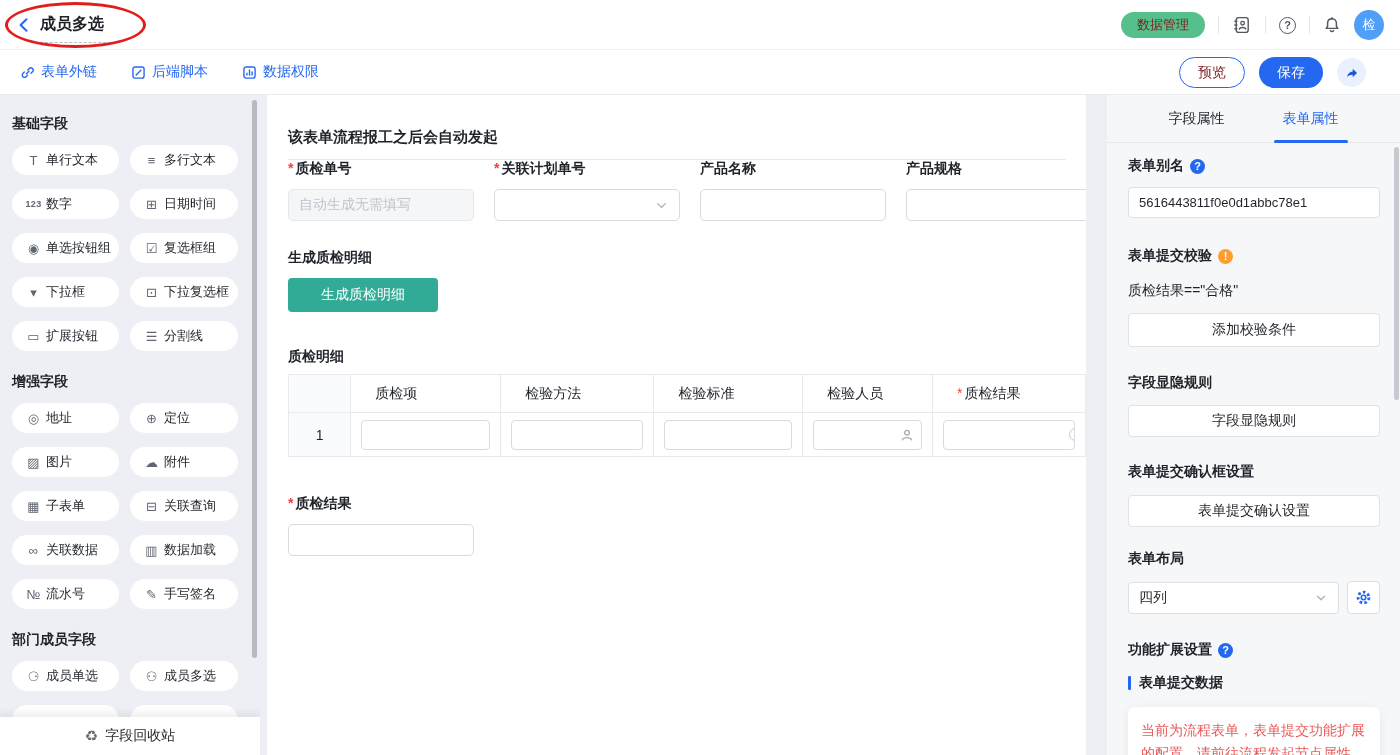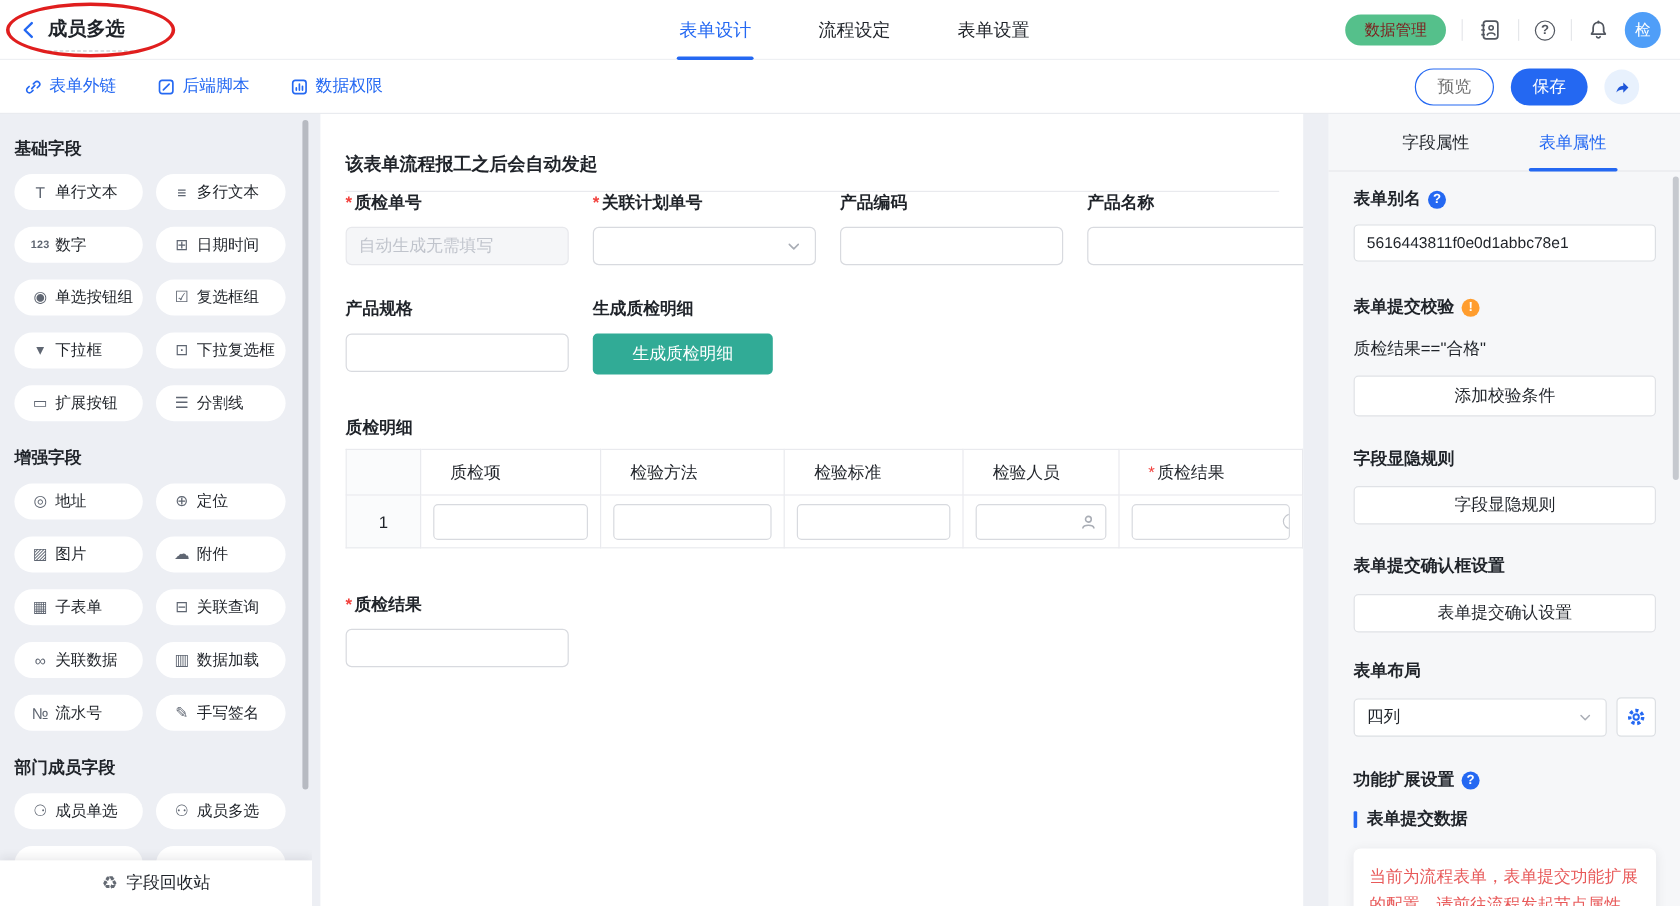--- a/index.html
+++ b/index.html
@@ -25,21 +25,21 @@
   .help-round{width:17px;height:17px;border:1.4px solid #51565f;border-radius:50%;color:#51565f;
               font-size:11px;font-weight:700;display:flex;align-items:center;justify-content:center}
   .avatar{width:30px;height:30px;border-radius:50%;background:#4f9ef8;color:#fff;font-size:13px;
           display:flex;align-items:center;justify-content:center;cursor:pointer}
 
   
   .subbar{position:absolute;top:50px;left:0;right:0;height:45px;background:#fff;border-bottom:1px solid #e9ebef;z-index:4}
   .sublinks{position:absolute;left:20px;top:0;height:44px;display:flex;gap:34px;align-items:center}
   .sublink{display:flex;align-items:center;gap:6px;color:#2468f2;font-size:14px;cursor:pointer}
   .sub-right{position:absolute;right:34px;top:7px;display:flex;align-items:center;gap:14px}
-  .btn-outline{width:66px;height:31px;border-radius:16px;border:1px solid #2468f2;color:#737373;background:#fff;font-size:14px;cursor:pointer;font-family:inherit}
+  .btn-outline{width:66px;height:31px;border-radius:16px;border:1px solid #2468f2;color:#7f1d1d;background:#fff;font-size:14px;cursor:pointer;font-family:inherit}
   .btn-primary{width:64px;height:31px;border-radius:16px;background:#2468f2;color:#fff;border:none;font-size:14px;cursor:pointer;font-family:inherit}
   .share-btn{width:29px;height:29px;border-radius:50%;background:#e8f1fd;display:flex;align-items:center;justify-content:center;cursor:pointer}
 
   
   .sidebar{position:absolute;left:0;top:95px;width:260px;bottom:0;overflow:hidden}
   .sb-inner{padding:20px 0 0 12px}
   .sb-title{font-size:14px;font-weight:700;margin-bottom:12px}
   .sb-grid{display:grid;grid-template-columns:107px 108px;column-gap:11px;row-gap:14px;margin-bottom:22px}
   .pill{height:30px;border-radius:15px;background:#fff;display:flex;align-items:center;padding-left:12px;font-size:13px;cursor:grab;white-space:nowrap}
   .pill .ic{width:19px;color:#5f6672;font-size:13px;margin-right:3px;text-align:center;flex:none}
@@ -108,25 +108,20 @@
   <header class="topbar">
     <span class="back">
       <svg width="18" height="18" viewBox="0 0 18 18">
           <path d="M11.5 3.2 5.6 9l5.9 5.8" stroke="#2468f2" stroke-width="2" fill="none" stroke-linecap="round" stroke-linejoin="round"></path>
         </svg>
     </span>
     <span class="title">成员多选</span>
     <span class="title-dash"></span>
     <span class="ellipse"></span>
 
-    <nav class="htabs">
-        <span class="htab active">表单设计</span>
-        <span class="htab">流程设定</span>
-        <span class="htab">表单设置</span>
-      </nav>
 
     <div class="top-right">
       <button class="pill-green">数据管理</button>
       <span class="sep"></span>
       <span class="icon-btn">
         <svg width="20" height="20" viewBox="0 0 20 20" fill="none" stroke="#51565f" stroke-width="1.4">
             <rect x="4.2" y="2.6" width="12" height="14.8" rx="2.4"></rect>
             <path d="M2.4 6.2h3M2.4 10h3M2.4 13.8h3"></path>
             <circle cx="10.6" cy="8.2" r="1.8" stroke-width="1.3"></circle>
             <path d="M7.4 14.2c.5-2.3 5.9-2.3 6.4 0" stroke-width="1.3" stroke-linecap="round"></path>
@@ -309,24 +304,20 @@
         </div>
         <div>
           <div class="flabel req">关联计划单号</div>
           <div class="ctrl select">
             <span>
               <svg width="15" height="15" viewBox="0 0 16 16">
                 <path d="M4 6l4 4 4-4" stroke="#a9adb5" stroke-width="1.4" fill="none" stroke-linecap="round" stroke-linejoin="round"></path>
               </svg>
             </span>
           </div>
-        </div>
-        <div>
-          <div class="flabel">产品编码</div>
-          <div class="ctrl"></div>
         </div>
         <div>
           <div class="flabel">产品名称</div>
           <div class="ctrl"></div>
         </div>
         <div>
           <div class="flabel">产品规格</div>
           <div class="ctrl"></div>
         </div>
         <div><div class="flabel">生成质检明细</div><button class="gen-btn">生成质检明细</button></div>

